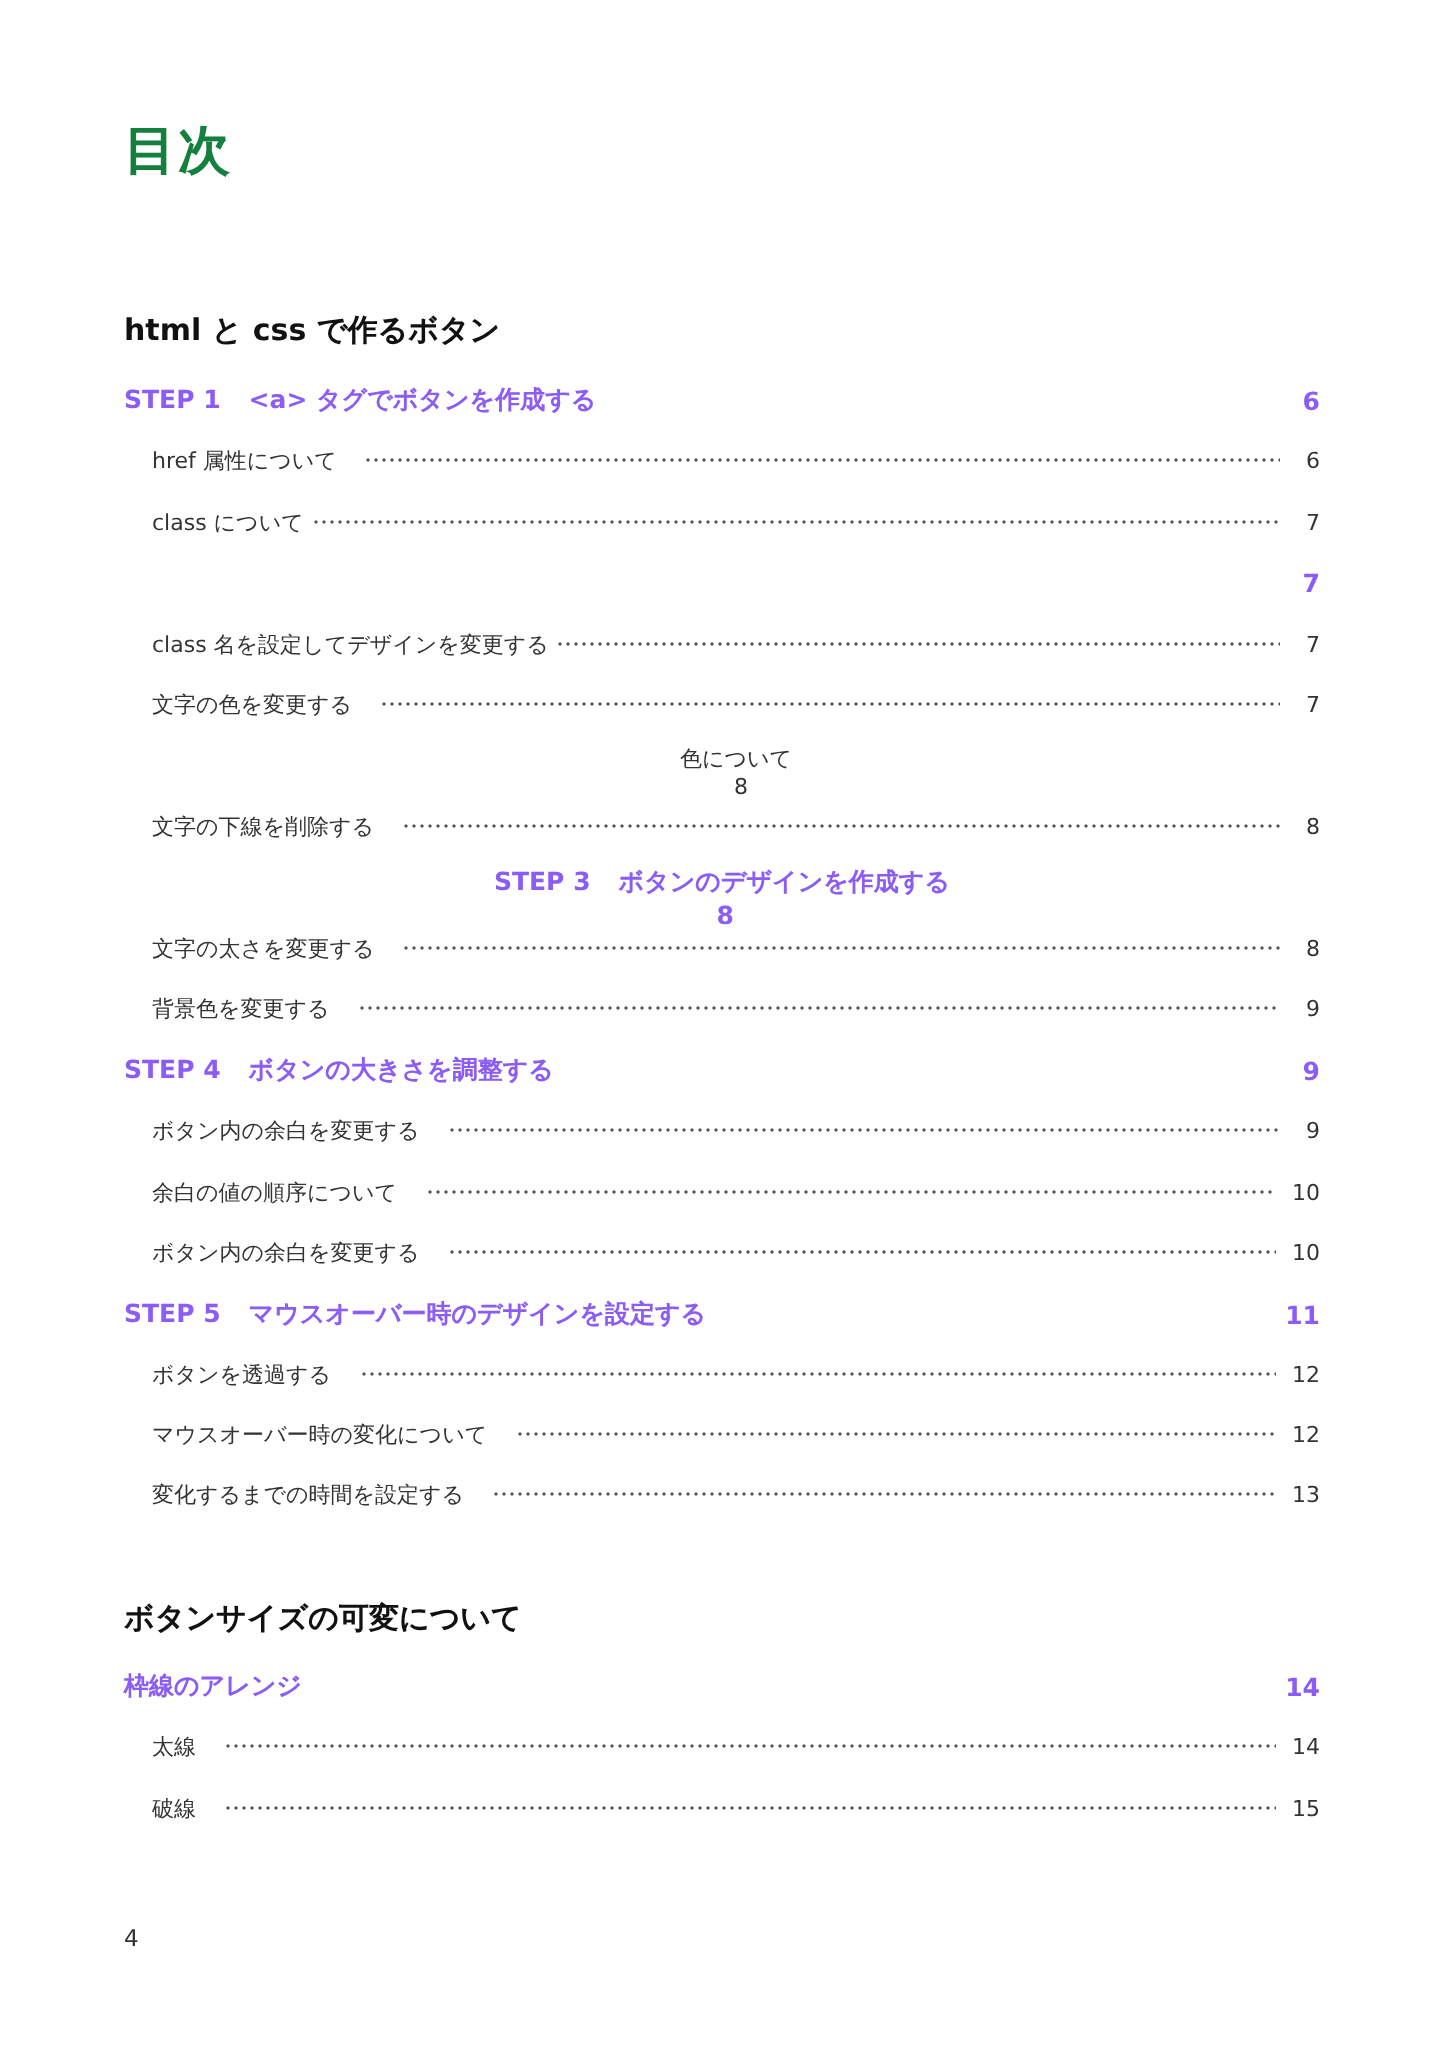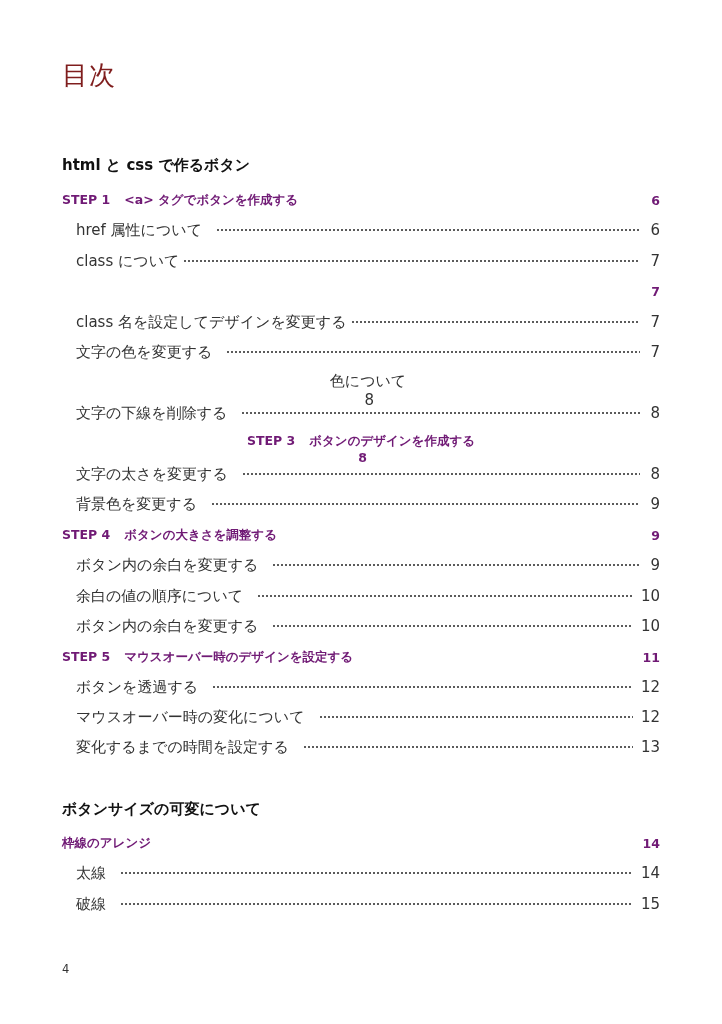--- a/index.html
+++ b/index.html
@@ -13,23 +13,23 @@
     position: relative;
     overflow: hidden;
     font-family: "DejaVu Sans", "Liberation Sans", sans-serif;
     color: #1a1a1a;
   }
   .page-title {
     position: absolute;
     left: 62px;
     top: 58px;
     font-size: 26px;
-    font-weight: normal;
+    font-weight: bold;
     letter-spacing: 1px;
-    color: #7f1d1d;
+    color: #15803d;
   }
   .toc {
     position: absolute;
     left: 62px;
     top: 0;
     width: 598px;
   }
   .section-title {
     position: absolute;
     left: 0;
@@ -43,24 +43,24 @@
     left: 0;
     width: 598px;
     height: 20px;
     display: flex;
     align-items: center;
     white-space: nowrap;
   }
   .row.step {
     font-size: 12.5px;
     font-weight: bold;
-    color: #701a75;
+    color: #8b5cf6;
   }
   .row.sub {
-    font-size: 15px;
+    font-size: 11px;
     color: #333;
     padding-left: 14px;
     box-sizing: border-box;
   }
   .row .label {
     flex: 0 0 auto;
   }
   .row .step-num {
     display: inline-block;
     margin-right: 14px;

